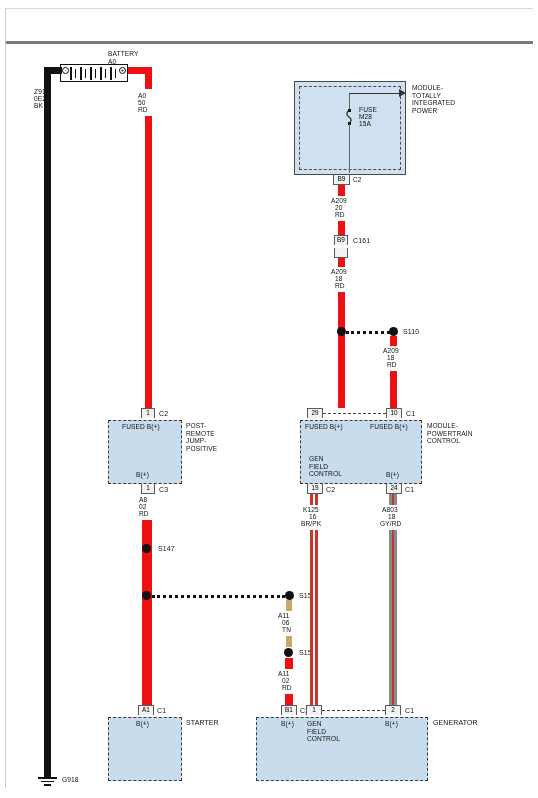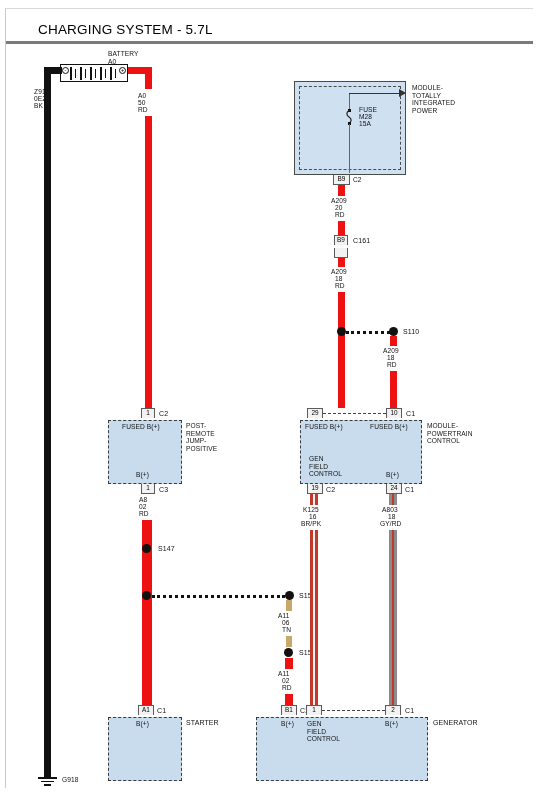--- a/index.html
+++ b/index.html
@@ -175,21 +175,20 @@
   }
 </style>
 </head>
 <body>
 
 <div id="page">
 
   <div class="frame-left"></div>
   <div class="frame-top"></div>
 
-  <div class="title-bar">CHARGING SYSTEM - 5.7L</div>
   <div class="title-rule"></div>
 
   <div class="canvas">
 
     <div class="lbl" style="left:108px; top:6px;">BATTERY</div>
     <div class="lbl" style="left:108px; top:14px;">A0</div>
 
     <div class="battery-box" style="left:60px; top:20px; width:68px; height:18px;">
       <div class="batt-plates" style="left:9px; top:2px; width:50px; height:13px;">
         <i style="left:0px;  width:1.8px; height:13px;"></i>

